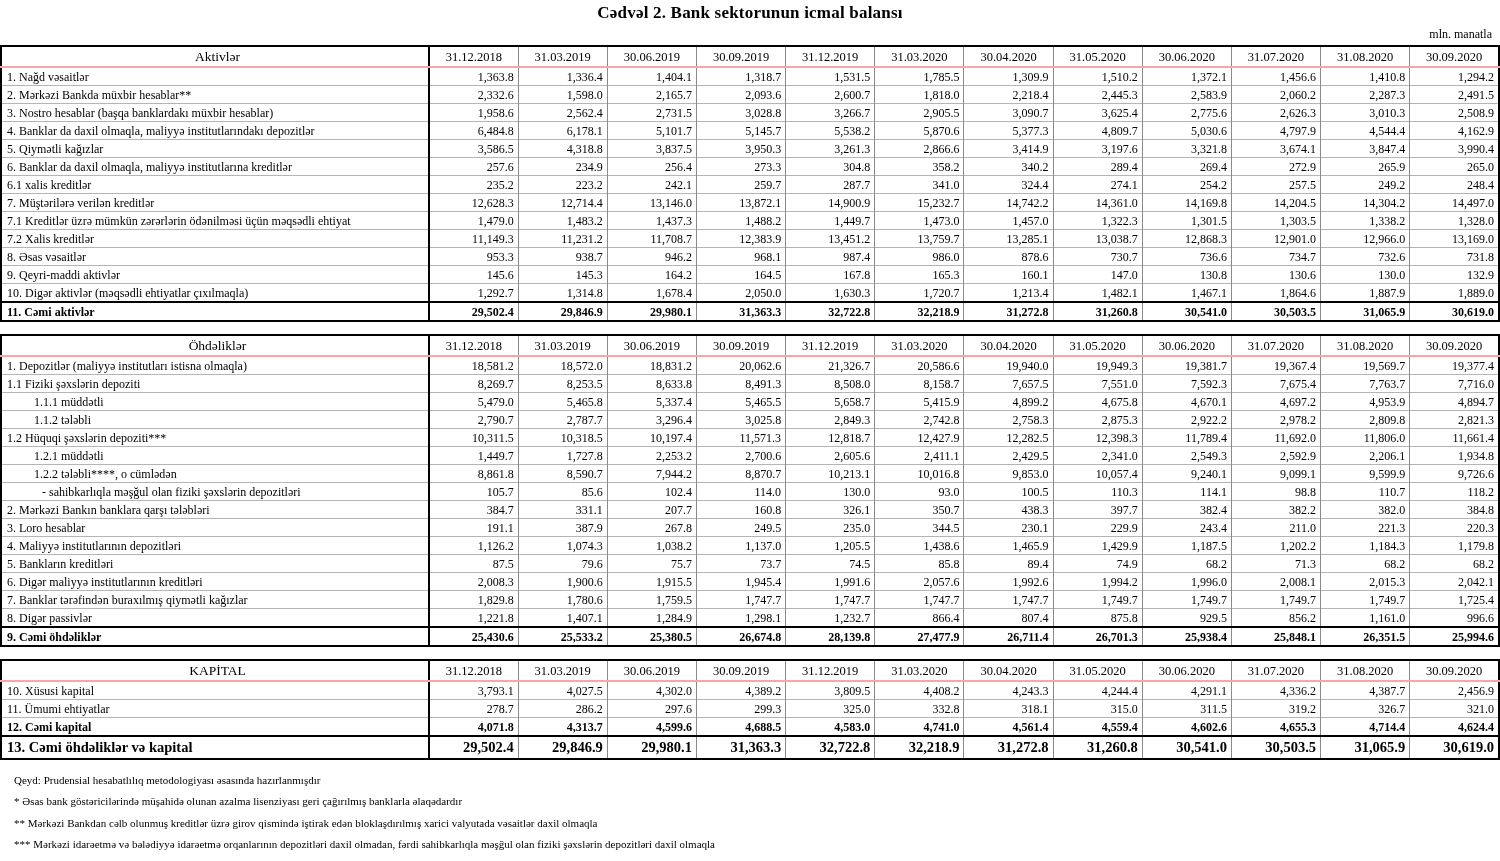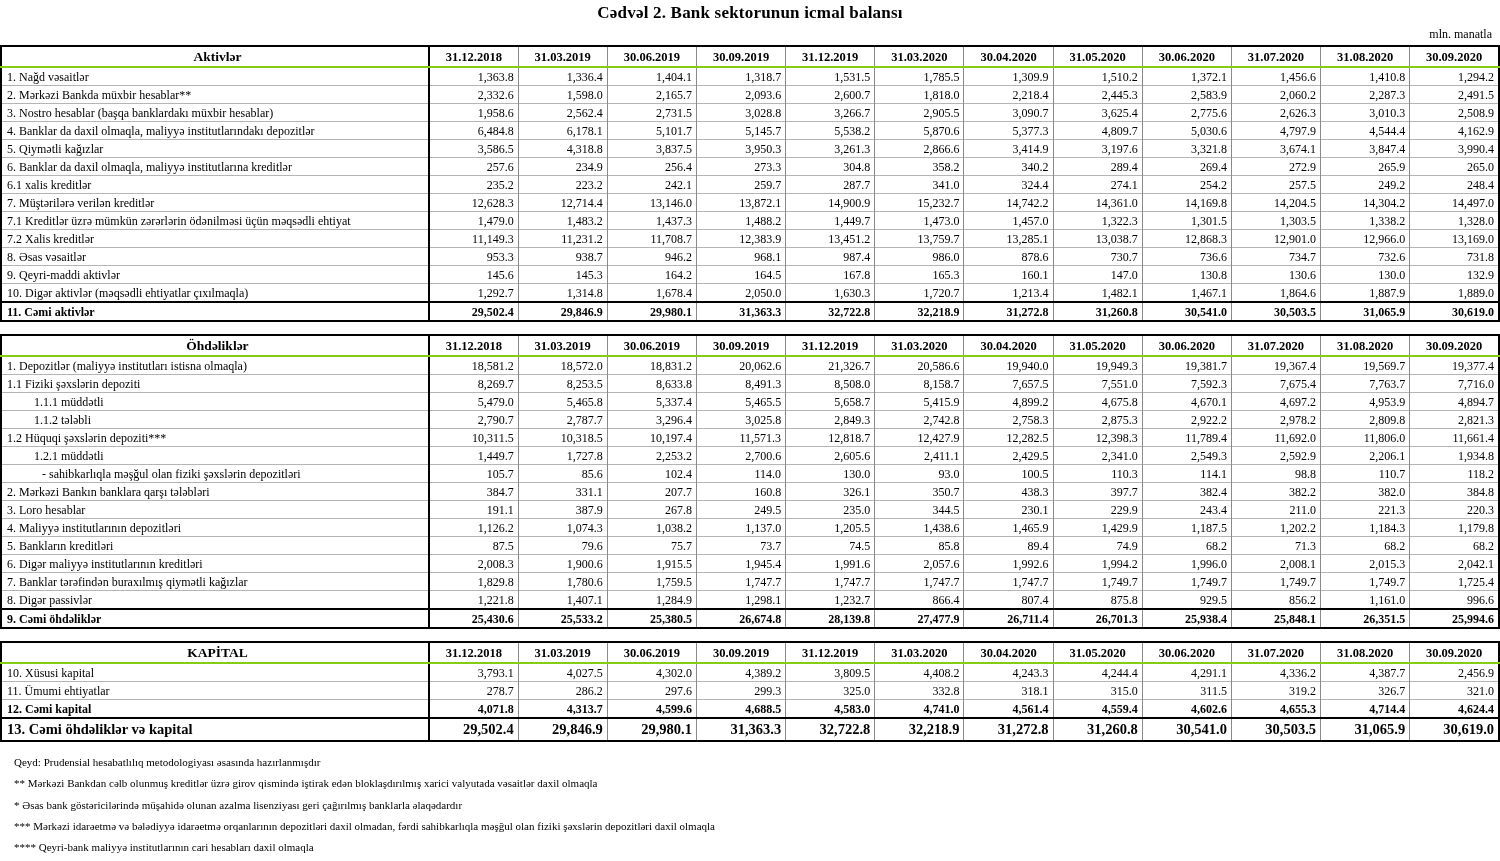--- a/index.html
+++ b/index.html
@@ -20,22 +20,22 @@
     margin:0 0 12px 0; border:2px solid #000;
   }
   th, td {
     overflow:hidden; white-space:nowrap;
     font-size:12px; height:17px; line-height:14px;
     border-left:1px solid #8a8a8a;
     border-top:1px solid #b5b5b5;
     padding:0;
   }
   thead th {
-    font-weight:bold; font-size:12.5px; text-align:center;
-    border-bottom:2px solid #84cc16; border-top:none; height:19px;
+    font-weight:normal; font-size:12.5px; text-align:center;
+    border-bottom:2px solid #fca5a5; border-top:none; height:19px;
   }
   .label-col {
     width:421px; text-align:left; padding-left:5px;
     border-left:none; border-right:2px solid #000;
   }
   th.label-col { text-align:center; font-size:13.5px; }
   td.num { text-align:right; padding-right:4px; }
   tr.bold td { font-weight:bold; }
   tr.total td { border-top:2px solid #000; font-weight:bold; }
   tr.big td { font-size:14.5px; height:21px; line-height:17px;border-radius:10px; }
@@ -386,20 +386,35 @@
           <td class="num">2,605.6</td>
           <td class="num">2,411.1</td>
           <td class="num">2,429.5</td>
           <td class="num">2,341.0</td>
           <td class="num">2,549.3</td>
           <td class="num">2,592.9</td>
           <td class="num">2,206.1</td>
           <td class="num">1,934.8</td>
         </tr>
         <tr>
+          <td class="label-col indent-1">1.2.2 tələbli****, o cümlədən</td>
+          <td class="num">8,861.8</td>
+          <td class="num">8,590.7</td>
+          <td class="num">7,944.2</td>
+          <td class="num">8,870.7</td>
+          <td class="num">10,213.1</td>
+          <td class="num">10,016.8</td>
+          <td class="num">9,853.0</td>
+          <td class="num">10,057.4</td>
+          <td class="num">9,240.1</td>
+          <td class="num">9,099.1</td>
+          <td class="num">9,599.9</td>
+          <td class="num">9,726.6</td>
+        </tr>
+        <tr>
           <td class="label-col indent-2">- sahibkarlıqla məşğul olan fiziki şəxslərin depozitləri</td>
           <td class="num">105.7</td>
           <td class="num">85.6</td>
           <td class="num">102.4</td>
           <td class="num">114.0</td>
           <td class="num">130.0</td>
           <td class="num">93.0</td>
           <td class="num">100.5</td>
           <td class="num">110.3</td>
           <td class="num">114.1</td>
@@ -608,17 +623,17 @@
           <td class="num">30,503.5</td>
           <td class="num">31,065.9</td>
           <td class="num">30,619.0</td>
         </tr>
       </tbody>
   </table>
 </div>
 
 <div class="notes">
   <p>Qeyd: Prudensial hesabatlılıq metodologiyası əsasında hazırlanmışdır</p>
+  <p>* Əsas bank göstəricilərində müşahidə olunan azalma lisenziyası geri çağırılmış banklarla əlaqədardır</p>
   <p>** Mərkəzi Bankdan cəlb olunmuş kreditlər üzrə girov qismində iştirak edən bloklaşdırılmış xarici valyutada vəsaitlər daxil olmaqla</p>
-  <p>* Əsas bank göstəricilərində müşahidə olunan azalma lisenziyası geri çağırılmış banklarla əlaqədardır</p>
   <p>*** Mərkəzi idarəetmə və bələdiyyə idarəetmə orqanlarının depozitləri daxil olmadan, fərdi sahibkarlıqla məşğul olan fiziki şəxslərin depozitləri daxil olmaqla</p>
   <p>**** Qeyri-bank maliyyə institutlarının cari hesabları daxil olmaqla</p>
 </div>
 
 </body></html>

